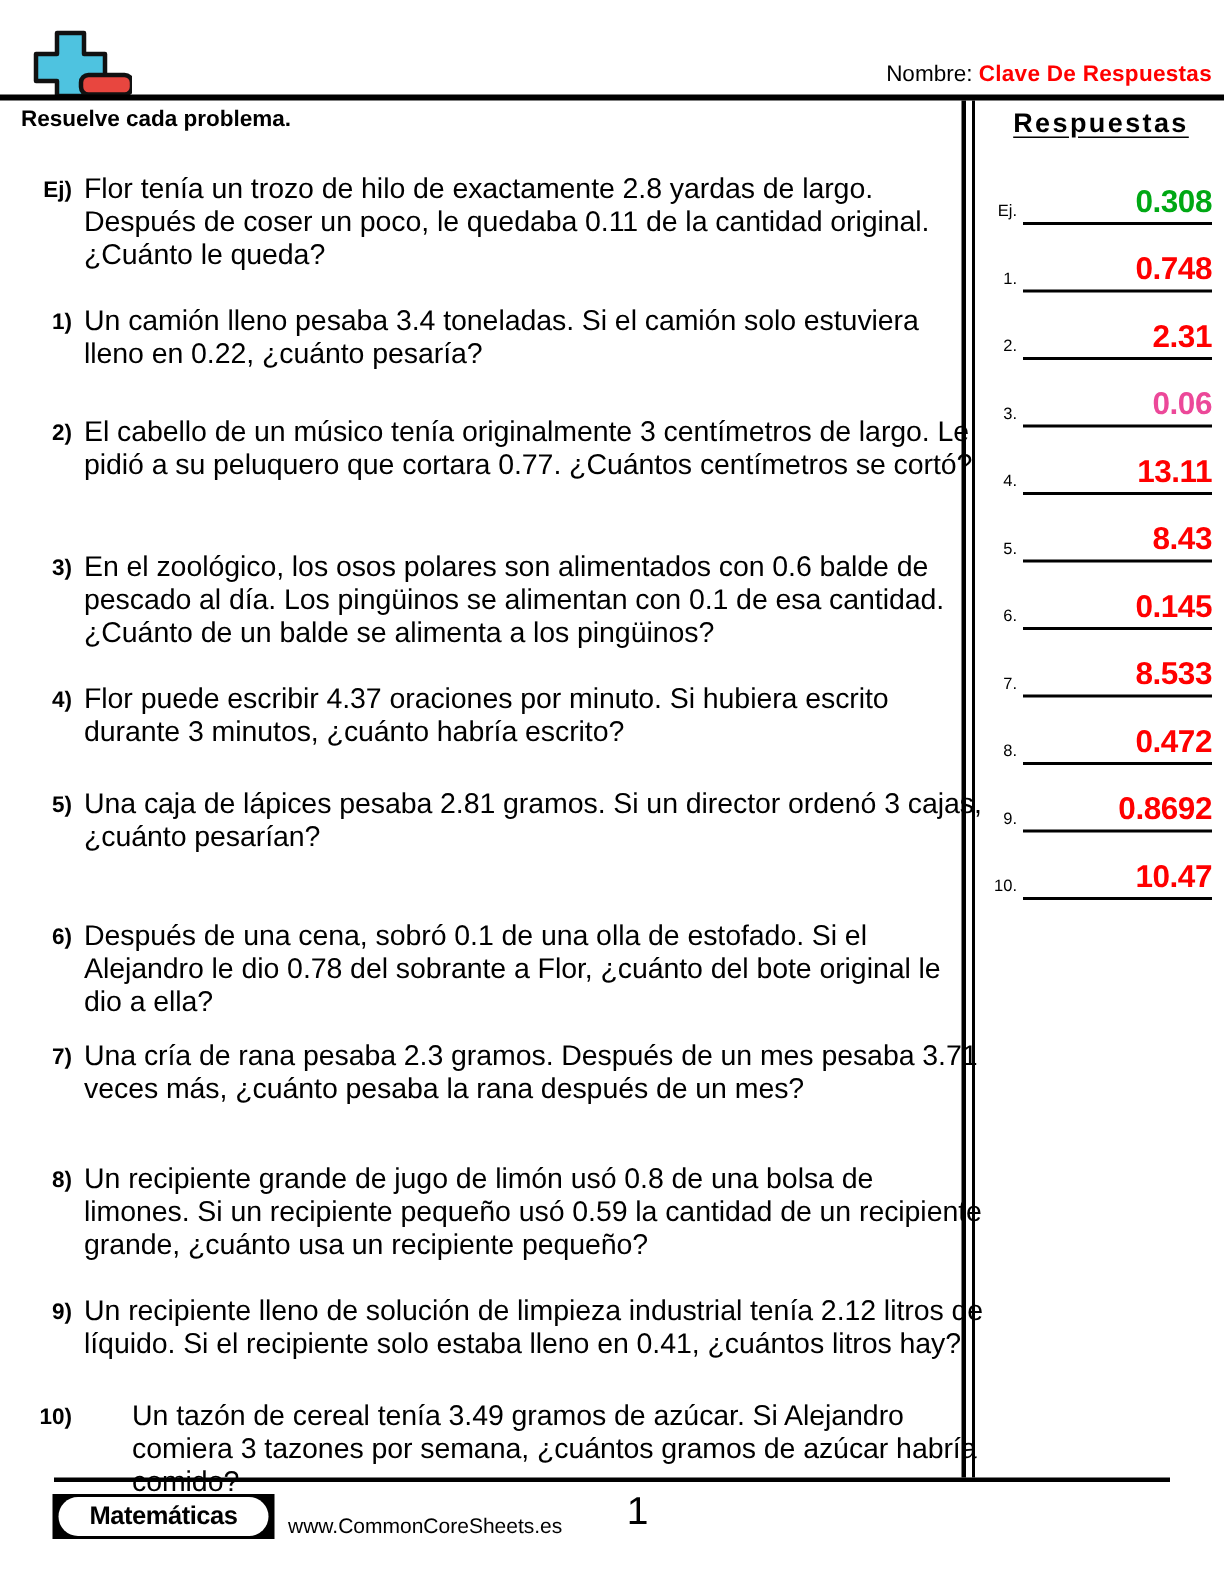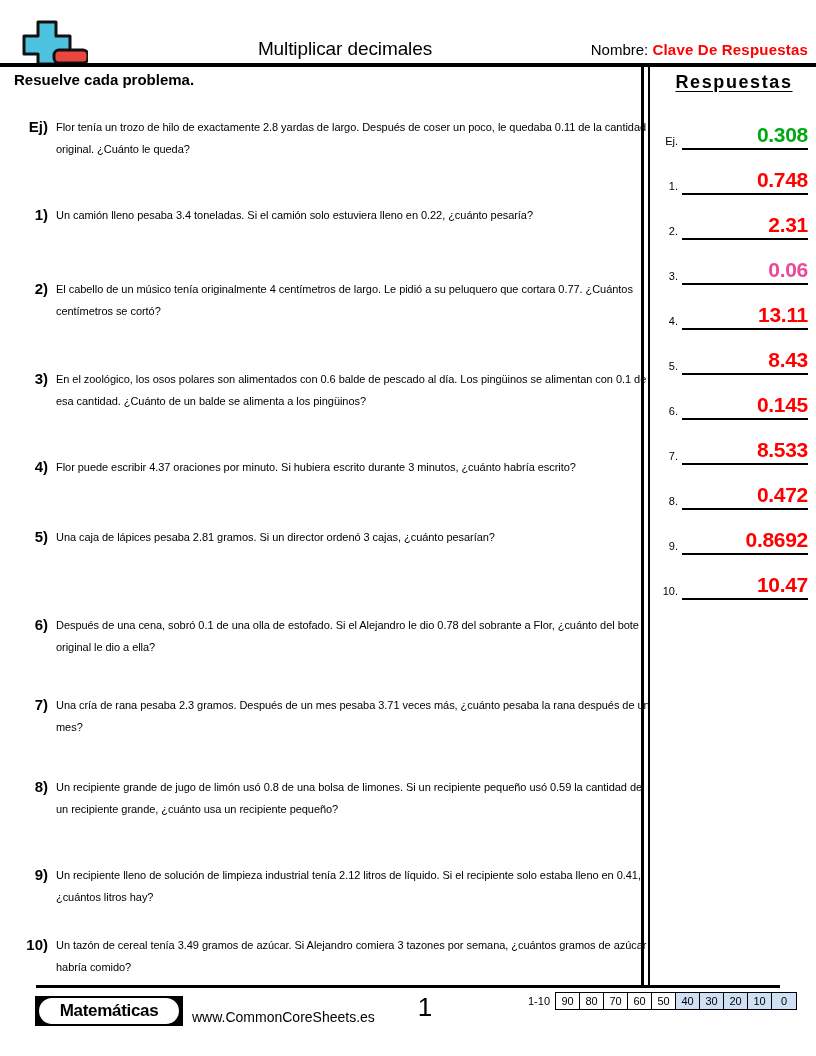--- a/index.html
+++ b/index.html
@@ -111,21 +111,21 @@
     min-width: 30px;
     text-align: right;
     font-size: 15px;
     font-weight: bold;
     line-height: 22px;
     padding-right: 8px;
     white-space: nowrap;
   }
   .problem-text {
     flex: 1 1 auto;
-    font-size: 11px;
+    font-size: 19px;
     line-height: 22px;
     letter-spacing: -0.05px;
   }
 
   
   #answers-panel {
     position: absolute;
     left: 652px;
     top: 67px;
     width: 164px;
@@ -274,21 +274,20 @@
 
   <div id="header">
 
     <div id="logo-mark">
       <svg width="74" height="46" viewBox="0 0 74 46">
         <path d="M24 2 H42 V16 H56 V34 H42 V44 H24 V34 H10 V16 H24 Z" fill="#4ec3e0" stroke="#111111" stroke-width="3" stroke-linejoin="round"></path>
         <rect x="40" y="30" width="34" height="13" rx="5" fill="#e8463f" stroke="#111111" stroke-width="3"></rect>
       </svg>
     </div>
 
-    <div id="worksheet-title">Multiplicar decimales</div>
 
     <div id="name-block">
       <span id="name-label">Nombre:</span>
       <span id="name-value">Clave De Respuestas</span>
     </div>
   </div>
 
   <div id="header-rule"></div>
 
   <div id="instructions">Resuelve cada problema.</div>
@@ -300,21 +299,21 @@
       <div class="problem" style="position: absolute; top: 0px; left: 0px; width: 638px;">
         <div class="problem-num">Ej)</div>
         <div class="problem-text">Flor tenía un trozo de hilo de exactamente 2.8 yardas de largo. Después de coser un poco, le quedaba 0.11 de la cantidad original. ¿Cuánto le queda?</div>
       </div>
       <div class="problem" style="position: absolute; top: 88px; left: 0px; width: 638px;">
         <div class="problem-num">1)</div>
         <div class="problem-text">Un camión lleno pesaba 3.4 toneladas. Si el camión solo estuviera lleno en 0.22, ¿cuánto pesaría?</div>
       </div>
       <div class="problem" style="position: absolute; top: 162px; left: 0px; width: 638px;">
         <div class="problem-num">2)</div>
-        <div class="problem-text">El cabello de un músico tenía originalmente 4 centímetros de largo. Le pidió a su peluquero que cortara 0.77. ¿Cuántos centímetros se cortó?</div>
+        <div class="problem-text">El cabello de un músico tenía originalmente 3 centímetros de largo. Le pidió a su peluquero que cortara 0.77. ¿Cuántos centímetros se cortó?</div>
       </div>
       <div class="problem" style="position: absolute; top: 252px; left: 0px; width: 638px;">
         <div class="problem-num">3)</div>
         <div class="problem-text">En el zoológico, los osos polares son alimentados con 0.6 balde de pescado al día. Los pingüinos se alimentan con 0.1 de esa cantidad. ¿Cuánto de un balde se alimenta a los pingüinos?</div>
       </div>
       <div class="problem" style="position: absolute; top: 340px; left: 0px; width: 638px;">
         <div class="problem-num">4)</div>
         <div class="problem-text">Flor puede escribir 4.37 oraciones por minuto. Si hubiera escrito durante 3 minutos, ¿cuánto habría escrito?</div>
       </div>
       <div class="problem" style="position: absolute; top: 410px; left: 0px; width: 638px;">
@@ -330,21 +329,21 @@
         <div class="problem-text">Una cría de rana pesaba 2.3 gramos. Después de un mes pesaba 3.71 veces más, ¿cuánto pesaba la rana después de un mes?</div>
       </div>
       <div class="problem" style="position: absolute; top: 660px; left: 0px; width: 638px;">
         <div class="problem-num">8)</div>
         <div class="problem-text">Un recipiente grande de jugo de limón usó 0.8 de una bolsa de limones. Si un recipiente pequeño usó 0.59 la cantidad de un recipiente grande, ¿cuánto usa un recipiente pequeño?</div>
       </div>
       <div class="problem" style="position: absolute; top: 748px; left: 0px; width: 638px;">
         <div class="problem-num">9)</div>
         <div class="problem-text">Un recipiente lleno de solución de limpieza industrial tenía 2.12 litros de líquido. Si el recipiente solo estaba lleno en 0.41, ¿cuántos litros hay?</div>
       </div>
-      <div class="problem" style="position: absolute; top: 818px; left: 0px; width: 638px;">
+      <div class="problem" style="position: absolute; top: 818px; left: 0px; width: 638px; gap: 32px;">
         <div class="problem-num">10)</div>
         <div class="problem-text">Un tazón de cereal tenía 3.49 gramos de azúcar. Si Alejandro comiera 3 tazones por semana, ¿cuántos gramos de azúcar habría comido?</div>
       </div>
     </div>
 
   <div id="answers-panel">
     <div id="answers-title">Respuestas</div>
     <div id="answers-list">
         <div class="answer-row">
           <div class="answer-label">Ej.</div>
@@ -398,29 +397,14 @@
   <div id="footer">
     <div id="brand-badge">
       <div id="brand-pill">
         <span id="brand-text">Matemáticas</span>
       </div>
     </div>
     <div id="site-url">www.CommonCoreSheets.es</div>
     <div id="page-number">1</div>
   </div>
 
-  <div id="grade-scale">
-    <span id="grade-range">1-10</span>
-    <div id="grade-boxes">
-        <div class="grade-box">90</div>
-        <div class="grade-box">80</div>
-        <div class="grade-box">70</div>
-        <div class="grade-box">60</div>
-        <div class="grade-box">50</div>
-        <div class="grade-box hl">40</div>
-        <div class="grade-box hl">30</div>
-        <div class="grade-box hl">20</div>
-        <div class="grade-box hl">10</div>
-        <div class="grade-box hl">0</div>
-      </div>
-  </div>
 
 </div>
 
 </body></html>

